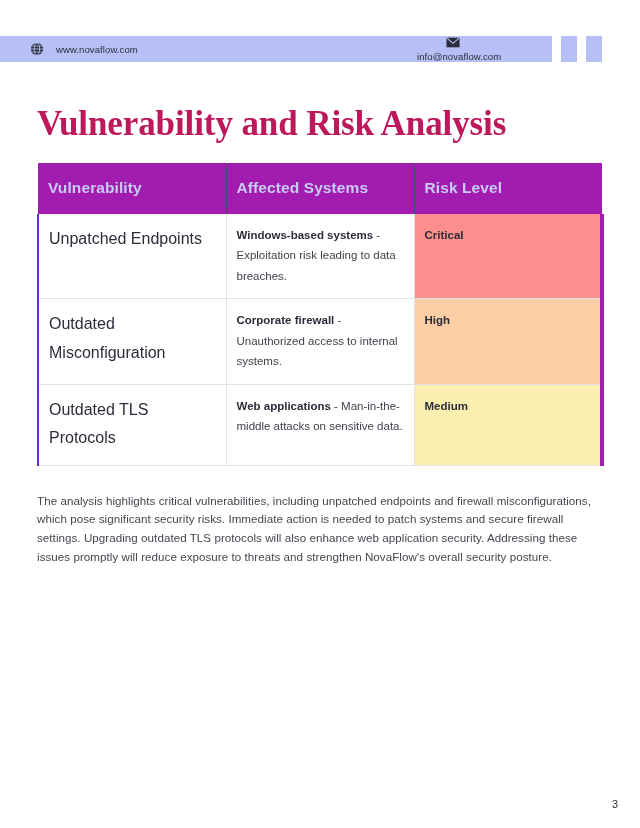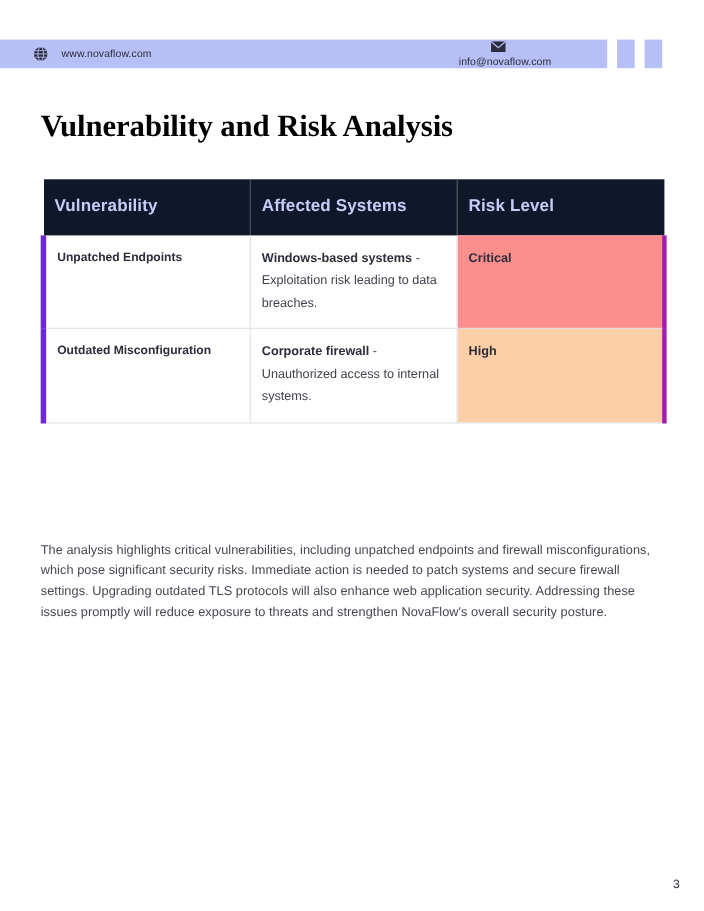--- a/index.html
+++ b/index.html
@@ -66,23 +66,23 @@
     letter-spacing: 0.1px;
     white-space: nowrap;
   }
 
   
   .page-title {
     position: absolute;
     left: 37px;
     top: 82px;
     font-family: "Liberation Serif", "DejaVu Serif", serif;
-    font-size: 28px;
-    font-weight: 700;
-    color: #000000;
+    font-size: 35px;
+    font-weight: 700;
+    color: #be185d;
     letter-spacing: -0.1px;
     line-height: 1.1;
     white-space: nowrap;
   }
 
   
   .table-wrap {
     position: absolute;
     left: 37px;
     top: 163px;
@@ -91,21 +91,21 @@
   table.risk-table {
     border-collapse: collapse;
     width: 564px;
     table-layout: fixed;
   }
   table.risk-table col.c1 { width: 188px; }
   table.risk-table col.c2 { width: 188px; }
   table.risk-table col.c3 { width: 188px; }
 
   table.risk-table th {
-    background: #0f172a;
+    background: #a21caf;
     color: #c7ccf6;
     text-align: left;
     font-size: 15.5px;
     font-weight: 700;
     padding: 16px 10px 17px 10px;
     border-right: 1px solid #4a4c59;
     vertical-align: middle;
     letter-spacing: 0.1px;
   }
   table.risk-table th:last-child { border-right: none; }
@@ -113,24 +113,24 @@
   table.risk-table td {
     border-right: 1px solid #e2e2e6;
     border-bottom: 1px solid #e2e2e6;
     padding: 11px 10px 12px 10px;
     vertical-align: top;
     font-size: 11.5px;
     color: #41424d;
     line-height: 1.78;
   }
   table.risk-table td.col-first {
-    border-left: 5px solid #6d28d9;
-    font-weight: 700;
-    color: #2b2d3a;
-    font-size: 11px;
+    border-left: 2px solid #6d28d9;
+    font-weight: 400;
+    color: #2b2d3a;
+    font-size: 16px;
   }
   table.risk-table td.col-risk {
     border-right: 4px solid #a21caf;
     font-weight: 700;
     color: #2b2d3a;
     font-size: 11.5px;
   }
   td .lead {
     font-weight: 700;
     color: #2b2d3a;
@@ -216,19 +216,24 @@
       <tr>
         <td class="col-first">Unpatched Endpoints</td>
         <td><span class="lead">Windows-based systems</span><span> - Exploitation risk leading to data breaches.</span></td>
         <td class="col-risk sev-critical">Critical</td>
       </tr>
       <tr>
         <td class="col-first">Outdated Misconfiguration</td>
         <td><span class="lead">Corporate firewall</span><span> - Unauthorized access to internal systems.</span></td>
         <td class="col-risk sev-high">High</td>
       </tr>
+      <tr>
+        <td class="col-first">Outdated TLS Protocols</td>
+        <td><span class="lead">Web applications</span><span> - Man-in-the-middle attacks on sensitive data.</span></td>
+        <td class="col-risk sev-medium">Medium</td>
+      </tr>
     </tbody>
   </table>
 </div>
 
 <p class="summary">The analysis highlights critical vulnerabilities, including unpatched endpoints and firewall misconfigurations, which pose significant security risks. Immediate action is needed to patch systems and secure firewall settings. Upgrading outdated TLS protocols will also enhance web application security. Addressing these issues promptly will reduce exposure to threats and strengthen NovaFlow's overall security posture.</p>
 
 <div class="page-number">3</div>
 
 </body></html>

